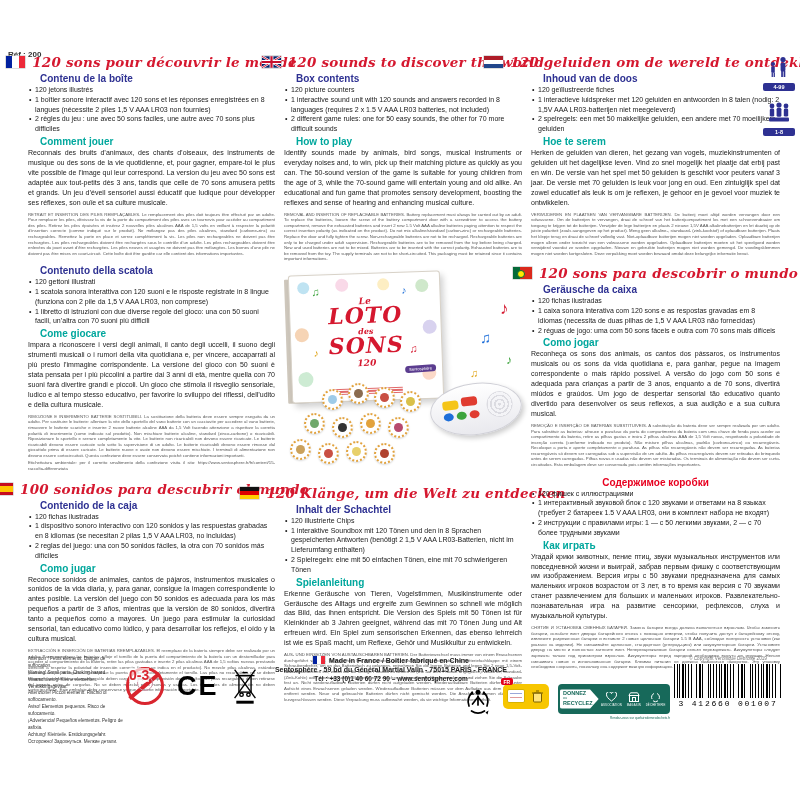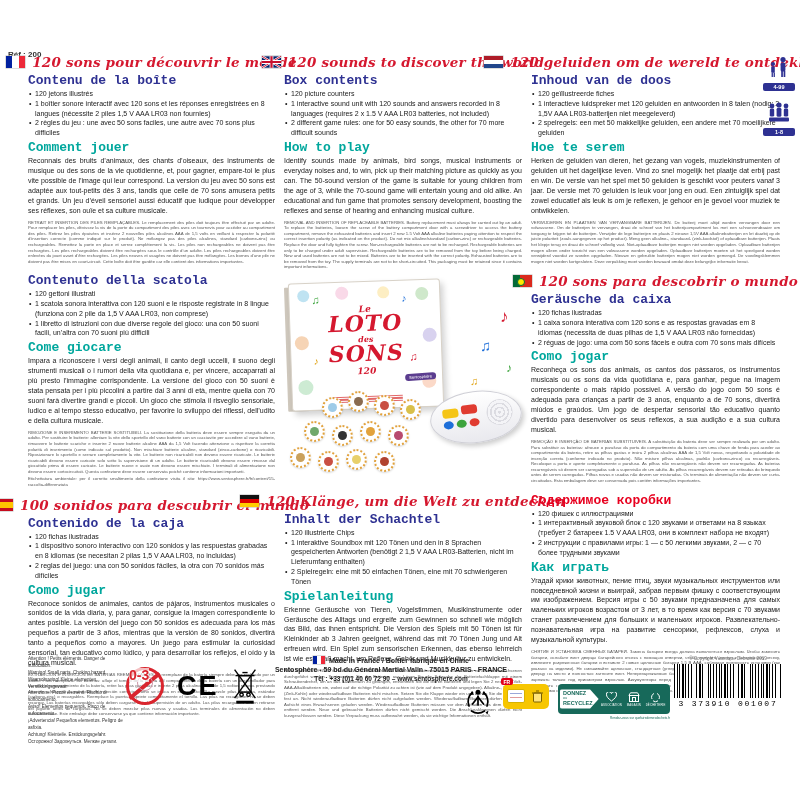--- a/index.html
+++ b/index.html
@@ -30,24 +30,24 @@
   .flag-it { background:linear-gradient(90deg,#009246 33.4%,#fff 33.4% 66.7%,#ce2b37 66.7%); }
   .flag-es { background:linear-gradient(180deg,#c60b1e 27%,#ffc400 27% 73%,#c60b1e 73%); }
   .flag-nl { background:linear-gradient(180deg,#ae1c28 33.4%,#fff 33.4% 66.7%,#21468b 66.7%); }
   .flag-de { background:linear-gradient(180deg,#111 33.4%,#dd0000 33.4% 66.7%,#ffce00 66.7%); }
   .flag-ru { background:linear-gradient(180deg,#fff 33.4%,#0039a6 33.4% 66.7%,#d52b1e 66.7%); }
   .flag-pt { background:linear-gradient(90deg,#046a38 38%,#da291c 38%); position:relative; }
   .flag-pt::after { content:""; position:absolute; left:4px; top:3px; width:6px; height:6px;
                     border-radius:50%; background:#ffe900; border:.5px solid #046a38; }
   .flag-uk svg { display:block; }
 
-  .sub { font-size:13px; font-weight:bold; margin:2px 0 1px;font-family:Liberation Mono, monospace; }
+  .sub { font-size:10px; font-weight:bold; margin:2px 12px 1px; }
   .h-indigo { color:#2e3192; }
   .h-teal   { color:#00a79d; }
-  .h-red    { color:#e8001f; }
+  .h-red    { color:#e8001f;text-align:center; }
 
   .bullet { font-size:7px; line-height:1.4; padding-left:7px; position:relative; color:#1a1a1a; }
   .bullet::before { content:"•"; position:absolute; left:1px; top:0; }
   .body-p { font-size:7px; line-height:1.42; text-align:justify; color:#1a1a1a; }
   .fine { font-size:4.3px; line-height:1.3; color:#555; text-align:justify; margin-top:4px; }
   .fine.env { margin-top:2px; color:#555; }
 
   
   .product { position:relative; height:212px; margin:4px 0 2px; }
   .game-box {
@@ -481,17 +481,17 @@
             </div>
           </div>
         </div>
         <div class="eco-note">Rendez-vous sur quefairedemesdechets.fr</div>
       </div>
     </div>
 
     <div class="barcode-block">
       <div class="copyright">© Copyright Véronique Debroise 2019</div>
       <div class="barcode"></div>
-      <div class="barcode-digits">3 373910 001007</div>
+      <div class="barcode-digits">3 412660 001007</div>
     </div>
   </div>
 
 </div>
 
 </body></html>

